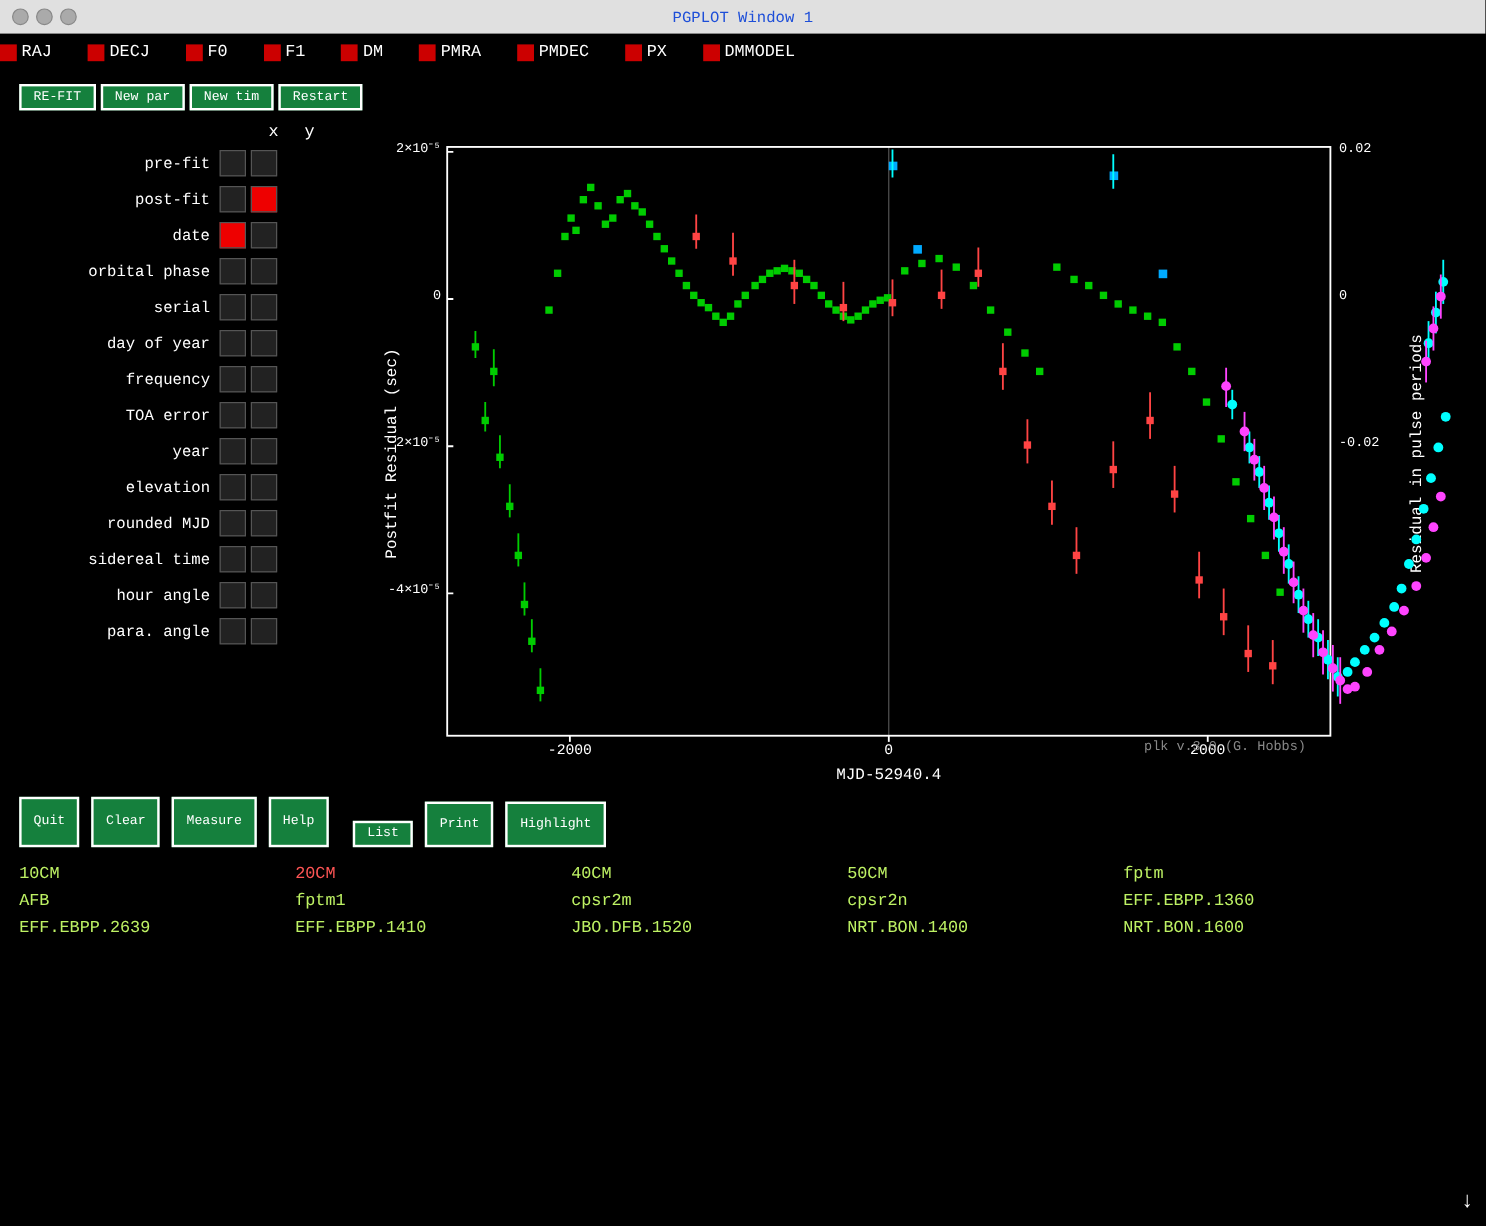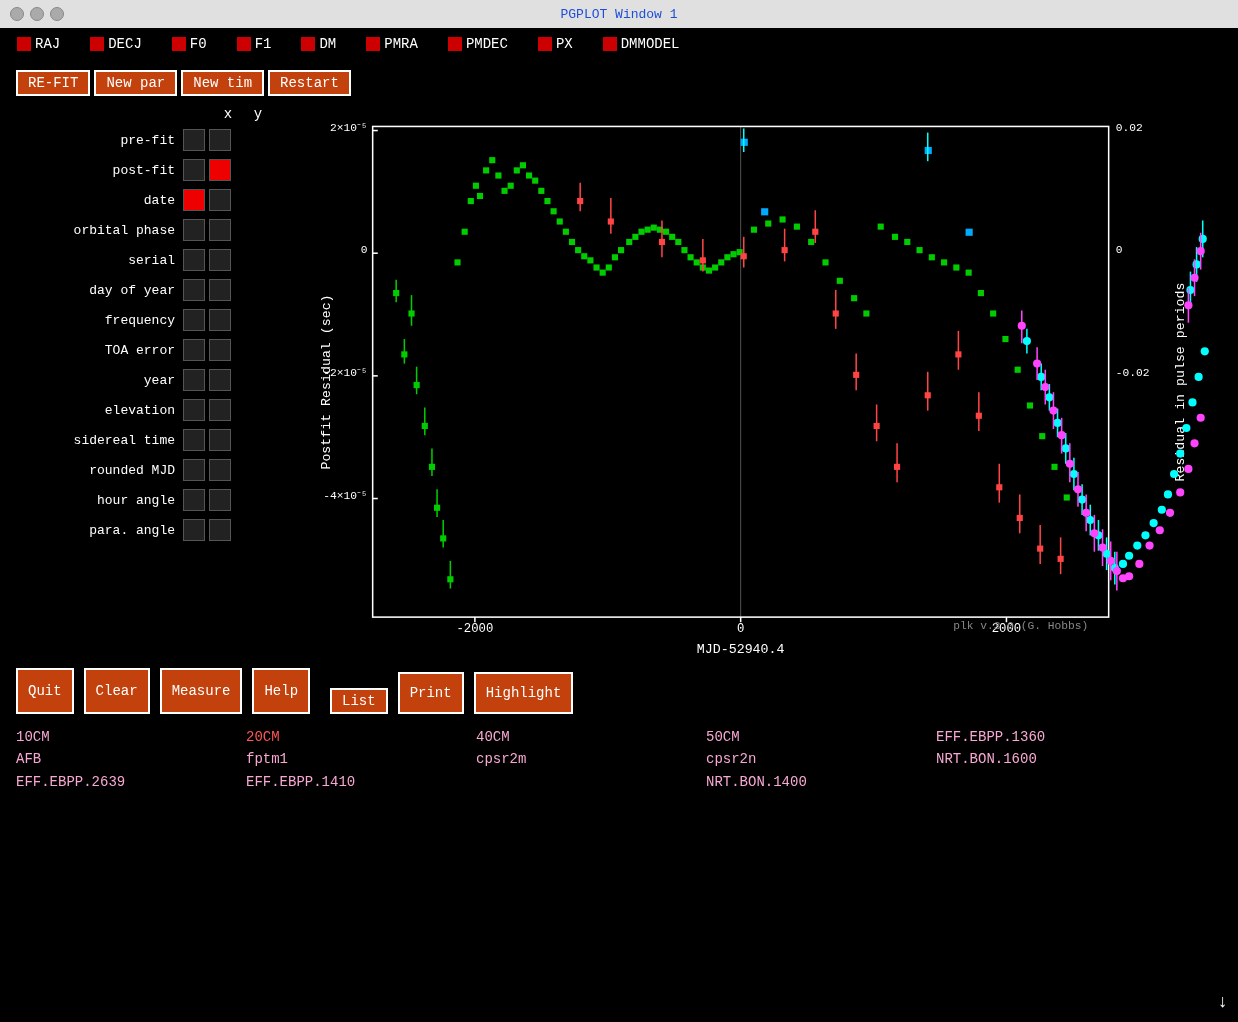--- a/index.html
+++ b/index.html
@@ -38,21 +38,21 @@
     #titlebar .title-text {
       color: #1d4ed8;
       font-size: 13px;
     }
 
     
     #params-row {
       display: flex;
       flex-wrap: wrap;
       align-items: center;
-      padding: 8px 17px;
+      padding: 8px 0;
       gap: 0;
     }
     .param-item {
       display: flex;
       align-items: center;
       margin-right: 30px;
       margin-bottom: 4px;
     }
     .param-checkbox {
       width: 14px; height: 14px;
@@ -63,26 +63,26 @@
     .param-label { color: #fff; font-size: 14px; }
 
     
     #toolbar {
       display: flex;
       align-items: center;
       padding: 6px 16px;
       gap: 4px;
     }
     .toolbar-btn {
-      background: #c2410c;
+      background: #15803d;
       color: #fff;
       border: 2px solid #fff;
       padding: 3px 10px;
       font-family: 'Courier New', Courier, monospace;
-      font-size: 14px;
+      font-size: 11px;
       cursor: pointer;
       white-space: nowrap;
     }
     #plot-title {
       color: #fff;
       font-size: 15px;
       margin-left: 10px;
     }
 
     
@@ -162,21 +162,21 @@
       flex-wrap: wrap;
       gap: 0;
     }
     .legend-col {
       width: 230px;
     }
     .legend-item {
       font-size: 14px;
       line-height: 1.6;
     }
-    .legend-item.green { color: #f9a8d4; }
+    .legend-item.green { color: #bef264; }
     .legend-item.red { color: #f55; }
 
     #scroll-arrow {
       position: absolute;
       right: 10px;
       bottom: 10px;
       color: #fff;
       font-size: 18px;
     }
   </style>
@@ -301,27 +301,27 @@
       <div class="axis-checkbox"></div>
     </div>
 
     <div class="axis-row">
       <div class="axis-row-label">elevation</div>
       <div class="axis-checkbox"></div>
       <div class="axis-checkbox"></div>
     </div>
 
     <div class="axis-row">
+      <div class="axis-row-label">rounded MJD</div>
+      <div class="axis-checkbox"></div>
+      <div class="axis-checkbox"></div>
+    </div>
+
+    <div class="axis-row">
       <div class="axis-row-label">sidereal time</div>
-      <div class="axis-checkbox"></div>
-      <div class="axis-checkbox"></div>
-    </div>
-
-    <div class="axis-row">
-      <div class="axis-row-label">rounded MJD</div>
       <div class="axis-checkbox"></div>
       <div class="axis-checkbox"></div>
     </div>
 
     <div class="axis-row">
       <div class="axis-row-label">hour angle</div>
       <div class="axis-checkbox"></div>
       <div class="axis-checkbox"></div>
     </div>
 
@@ -629,25 +629,27 @@
     <div class="legend-item green">EFF.EBPP.2639</div>
   </div>
   <div class="legend-col">
     <div class="legend-item red">20CM</div>
     <div class="legend-item green">fptm1</div>
     <div class="legend-item green">EFF.EBPP.1410</div>
   </div>
   <div class="legend-col">
     <div class="legend-item green">40CM</div>
     <div class="legend-item green">cpsr2m</div>
+    <div class="legend-item green">JBO.DFB.1520</div>
   </div>
   <div class="legend-col">
     <div class="legend-item green">50CM</div>
     <div class="legend-item green">cpsr2n</div>
     <div class="legend-item green">NRT.BON.1400</div>
   </div>
   <div class="legend-col">
+    <div class="legend-item green">fptm</div>
     <div class="legend-item green">EFF.EBPP.1360</div>
     <div class="legend-item green">NRT.BON.1600</div>
   </div>
 </div>
 
 <div id="scroll-arrow">↓</div>
 
 </body></html>

